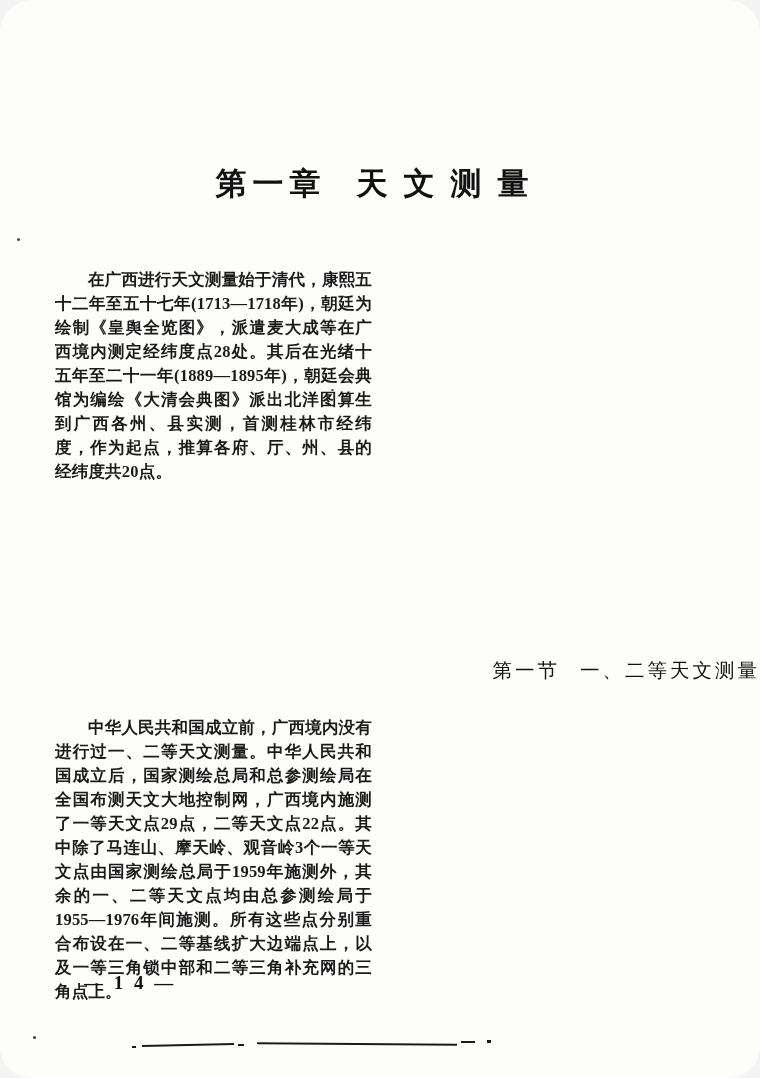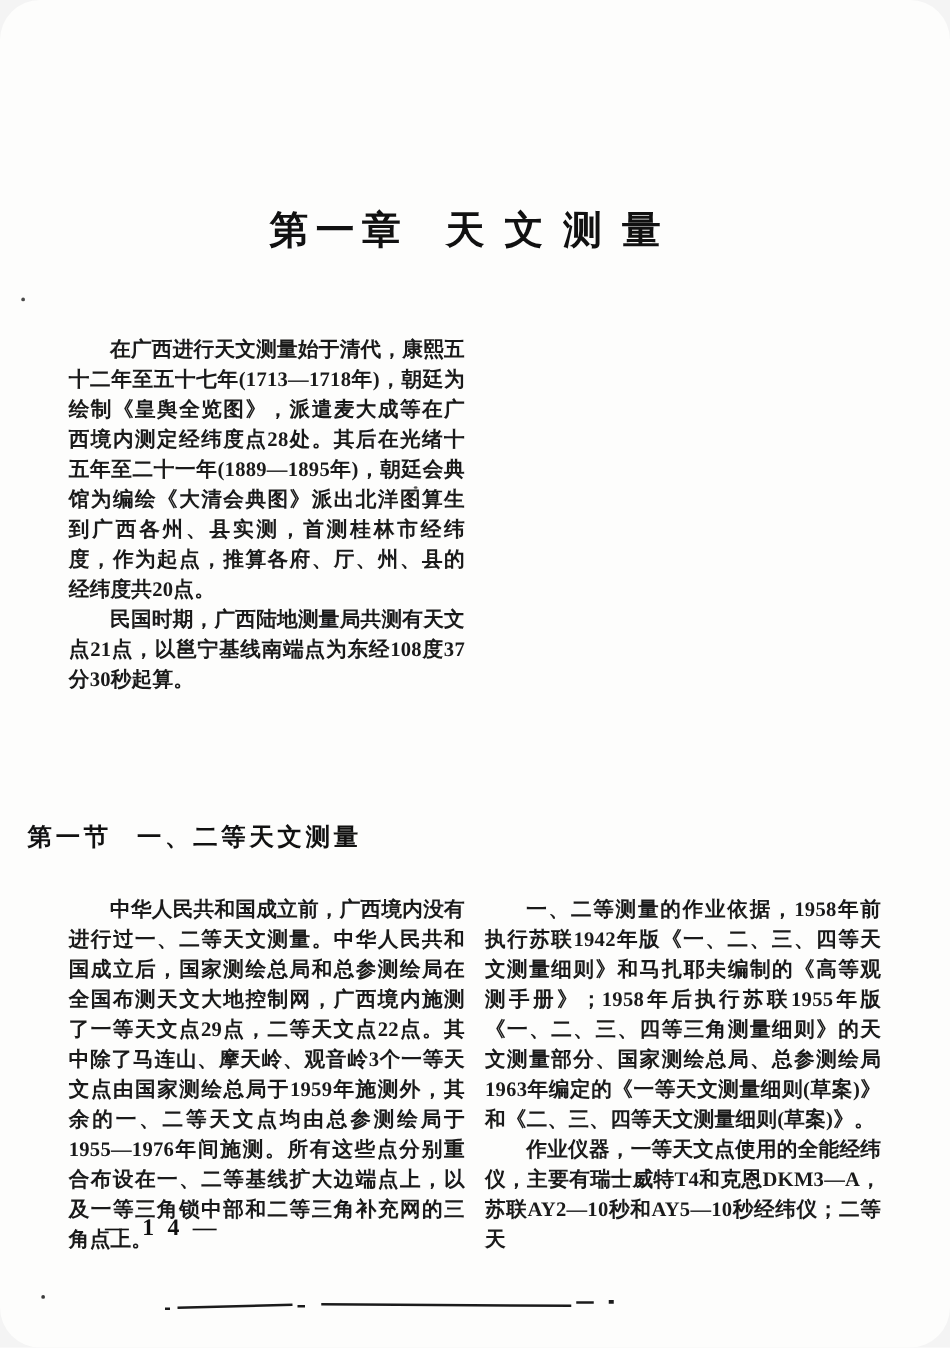--- a/index.html
+++ b/index.html
@@ -46,22 +46,22 @@
     font-weight: 600;
     text-align: justify;
     color: #1a1a1a;
     letter-spacing: 0.2px;
   }
   .para.indent { text-indent: 2em; }
 
   .section-heading {
     position: absolute;
     top: 657px; left: 0; right: 0;
-    text-align: left;
-    font-weight: bold;
+    text-align: right;
+    font-weight: normal;
     font-size: 19.5px;
     line-height: 28px;
     color: #111;
     white-space: nowrap;
     margin-left: 22px;
   }
   .section-heading .label { letter-spacing: 3px; margin-right: 20px; }
   .section-heading .title { letter-spacing: 3px; }
 
   .page-number {
@@ -91,37 +91,32 @@
 
 <div class="page">
 
   <div class="chapter-heading">
     <span class="label">第一章</span><span class="title">天文测量</span>
   </div>
 
   <div class="columns intro">
     <div class="col">
       <p class="para indent">在广西进行天文测量始于清代，康熙五十二年至五十七年(1713—1718年)，朝廷为绘制《皇舆全览图》，派遣麦大成等在广西境内测定经纬度点28处。其后在光绪十五年至二十一年(1889—1895年)，朝廷会典馆为编绘《大清会典图》派出北洋图算生到广西各州、县实测，首测桂林市经纬度，作为起点，推算各府、厅、州、县的经纬度共20点。</p>
-      <p class="para indent">民国时期，广西陆地测量局共测有天文点21点，以邕宁基线南端点为东经108度37分30秒起算。</p>
     </div>
     <div class="col">
     </div>
   </div>
 
   <div class="section-heading">
     <span class="label">第一节</span><span class="title">一、二等天文测量</span>
   </div>
 
   <div class="columns sect">
     <div class="col">
       <p class="para indent">中华人民共和国成立前，广西境内没有进行过一、二等天文测量。中华人民共和国成立后，国家测绘总局和总参测绘局在全国布测天文大地控制网，广西境内施测了一等天文点29点，二等天文点22点。其中除了马连山、摩天岭、观音岭3个一等天文点由国家测绘总局于1959年施测外，其余的一、二等天文点均由总参测绘局于1955—1976年间施测。所有这些点分别重合布设在一、二等基线扩大边端点上，以及一等三角锁中部和二等三角补充网的三角点上。</p>
-    </div>
-    <div class="col">
-      <p class="para indent">一、二等测量的作业依据，1958年前执行苏联1942年版《一、二、三、四等天文测量细则》和马扎耶夫编制的《高等观测手册》；1958年后执行苏联1955年版《一、二、三、四等三角测量细则》的天文测量部分、国家测绘总局、总参测绘局1963年编定的《一等天文测量细则(草案)》和《二、三、四等天文测量细则(草案)》。</p>
-      <p class="para indent">作业仪器，一等天文点使用的全能经纬仪，主要有瑞士威特T4和克恩DKM3—A，苏联AY2—10秒和AY5—10秒经纬仪；二等天</p>
     </div>
   </div>
 
   <div class="page-number">— 1 4 —</div>
 
   <div class="artifact speck-1"></div>
   <div class="artifact speck-2"></div>
   <div class="artifact speck-3"></div>
   <div class="artifact scratch-dot-a"></div>
   <div class="artifact scratch-1"></div>

